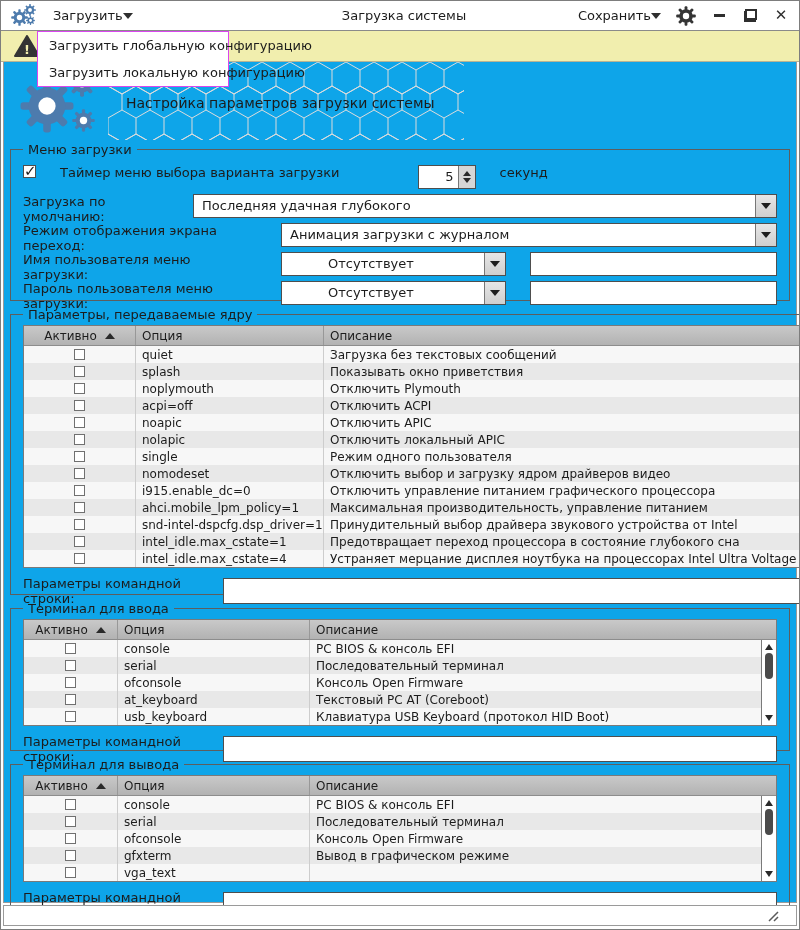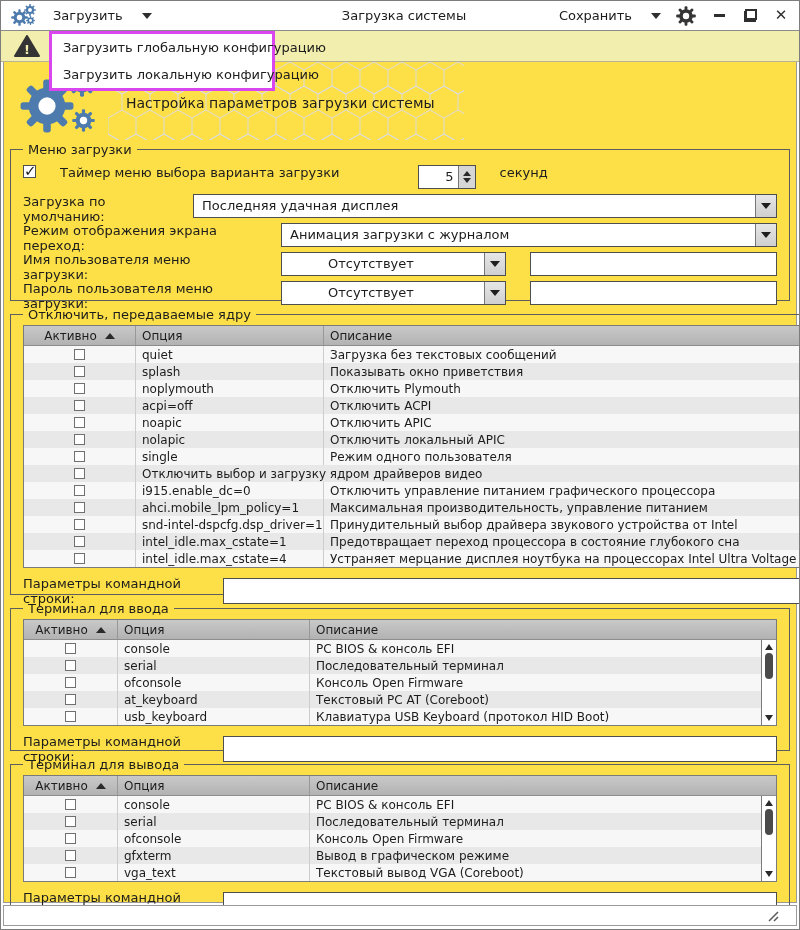--- a/index.html
+++ b/index.html
@@ -7,40 +7,40 @@
   body {
     width:800px; height:930px;
     font-family:"DejaVu Sans", sans-serif;
     font-size:13px; color:#1c1c1c; background:#fff;
   }
   .window { position:relative; width:800px; height:930px; border:1px solid #7d7d7d; overflow:hidden; background:#fff; }
 
   
   .toolbar { position:relative; height:30px; display:flex; align-items:center; padding:0 10px; border-bottom:1px solid #8a8a8a; background:#fff; }
   .win-title { position:absolute; left:0; right:0; text-align:center; pointer-events:none;margin-left:8px; }
-  .menu-btn { display:flex; align-items:center; gap:19px; background:none; border:none; font:inherit; color:inherit; padding:0; cursor:default; }
+  .menu-btn { display:flex; align-items:center; gap:0; background:none; border:none; font:inherit; color:inherit; padding:0; cursor:default; }
   .caret { width:0; height:0; border-left:5px solid transparent; border-right:5px solid transparent; border-top:6px solid #2e2e2e; }
   .tool-left { display:flex; align-items:center; gap:16px; z-index:2; }
   .tool-right { margin-left:auto; display:flex; align-items:center; gap:15px; z-index:2; }
   .winctl { display:inline-flex; align-items:center; justify-content:center; width:16px; height:16px; color:#2e2e2e; }
   .minbar { width:11px; height:3px; background:#2e2e2e; }
   .maxsq { position:relative; width:11px; height:9px; }
   .maxsq::before { content:""; position:absolute; right:0; top:0; width:8px; height:7px; border:2px solid #2e2e2e; }
   .maxsq::after { content:""; position:absolute; left:0; bottom:0; width:8px; height:7px; border:2px solid #2e2e2e; background:#fff; }
   .closex { font-size:15px; font-weight:bold; line-height:1; }
 
   
   .warnbar { height:31px; background:#f1eeae; border-bottom:1px solid #b7b394; display:flex; align-items:center; gap:10px; padding:0 13px; }
 
   
-  .menu-popup { position:absolute; left:48px; top:30px; width:226px; background:#fff; border:3px solid #d946ef; z-index:30; }
+  .menu-popup { position:absolute; left:36px; top:30px; width:192px; background:#fff; border:1px solid #d946ef; z-index:30; }
   .menu-item { height:27px; line-height:27px; padding:0 11px; white-space:nowrap; }
 
   
-  .content { margin:0 2px; border:1px solid #9a9a9a; border-top:none; background:#fde047; height:841px; }
+  .content { margin:0 2px; border:1px solid #9a9a9a; border-top:none; background:#0ea5e9; height:841px; }
 
   
   .hero { position:relative; height:78px; overflow:hidden; }
   .hex-bg { position:absolute; left:104px; top:0; }
   .hero-gears { position:absolute; left:16px; top:7px; }
   .hero-title { position:absolute; left:122px; top:33px; font-size:14px; color:#1c1c1c; }
 
   
   fieldset { margin:2px 6px 6px 6px; border:1px solid #5e5e5e; padding:3px 12px 9px 12px; }
   legend { padding:0 5px; font-size:13px; }
@@ -208,21 +208,21 @@
           <span class="spin-btns">
               <span class="tri-up-sm"></span>
               <span class="tri-down-sm"></span>
             </span>
         </span>
         <span>секунд</span>
       </div>
       <div class="frow">
         <span class="lbl-w1">Загрузка по умолчанию:</span>
         <span class="combo grow">
-          <span class="combo-val">Последняя удачная дисплея</span>
+          <span class="combo-val">Последняя удачная глубокого</span>
           <span class="combo-btn">
               <span class="tri-down"></span>
             </span>
         </span>
       </div>
       <div class="frow">
         <span class="lbl-w2">Режим отображения экрана переход:</span>
         <span class="combo grow">
           <span class="combo-val">Анимация загрузки с журналом</span>
           <span class="combo-btn">
@@ -246,21 +246,21 @@
           <span class="combo-val">Отсутствует</span>
           <span class="combo-btn">
               <span class="tri-down"></span>
             </span>
         </span>
         <input class="tinput" value="" style="">
       </div>
     </fieldset>
 
     <fieldset style="height:288px;">
-      <legend>Отключить, передаваемые ядру</legend>
+      <legend>Параметры, передаваемые ядру</legend>
       <div class="tbl t-kernel">
         <div class="tbl-head">
           <div class="th th-active">
               <span>Активно</span>
               <span class="sort-up"></span>
             </div>
           <div class="th th-option">Опция</div>
           <div class="th th-desc">Описание</div>
         </div>
         <div class="tbl-body-wrap">
@@ -311,20 +311,21 @@
                 <div class="td td-active">
                   <span class="cb cb-sm"></span>
                 </div>
                 <div class="td td-option">single</div>
                 <div class="td td-desc">Режим одного пользователя</div>
               </div>
               <div class="tr alt">
                 <div class="td td-active">
                   <span class="cb cb-sm"></span>
                 </div>
+                <div class="td td-option">nomodeset</div>
                 <div class="td td-desc">Отключить выбор и загрузку ядром драйверов видео</div>
               </div>
               <div class="tr">
                 <div class="td td-active">
                   <span class="cb cb-sm"></span>
                 </div>
                 <div class="td td-option">i915.enable_dc=0</div>
                 <div class="td td-desc">Отключить управление питанием графического процессора</div>
               </div>
               <div class="tr alt">
@@ -466,21 +467,20 @@
                   <span class="cb cb-sm"></span>
                 </div>
                 <div class="td td-option">gfxterm</div>
                 <div class="td td-desc">Вывод в графическом режиме</div>
               </div>
               <div class="tr">
                 <div class="td td-active">
                   <span class="cb cb-sm"></span>
                 </div>
                 <div class="td td-option">vga_text</div>
-                <div class="td td-desc">Текстовый вывод VGA (Coreboot)</div>
               </div>
             </div>
           <div class="scroll" style="height:85px;">
             <span class="scr-up"></span>
             <span class="thumb" style="top:13px; height:26px;"></span>
             <span class="scr-down"></span>
           </div>
         </div>
       </div>
       <div class="cmdrow">

